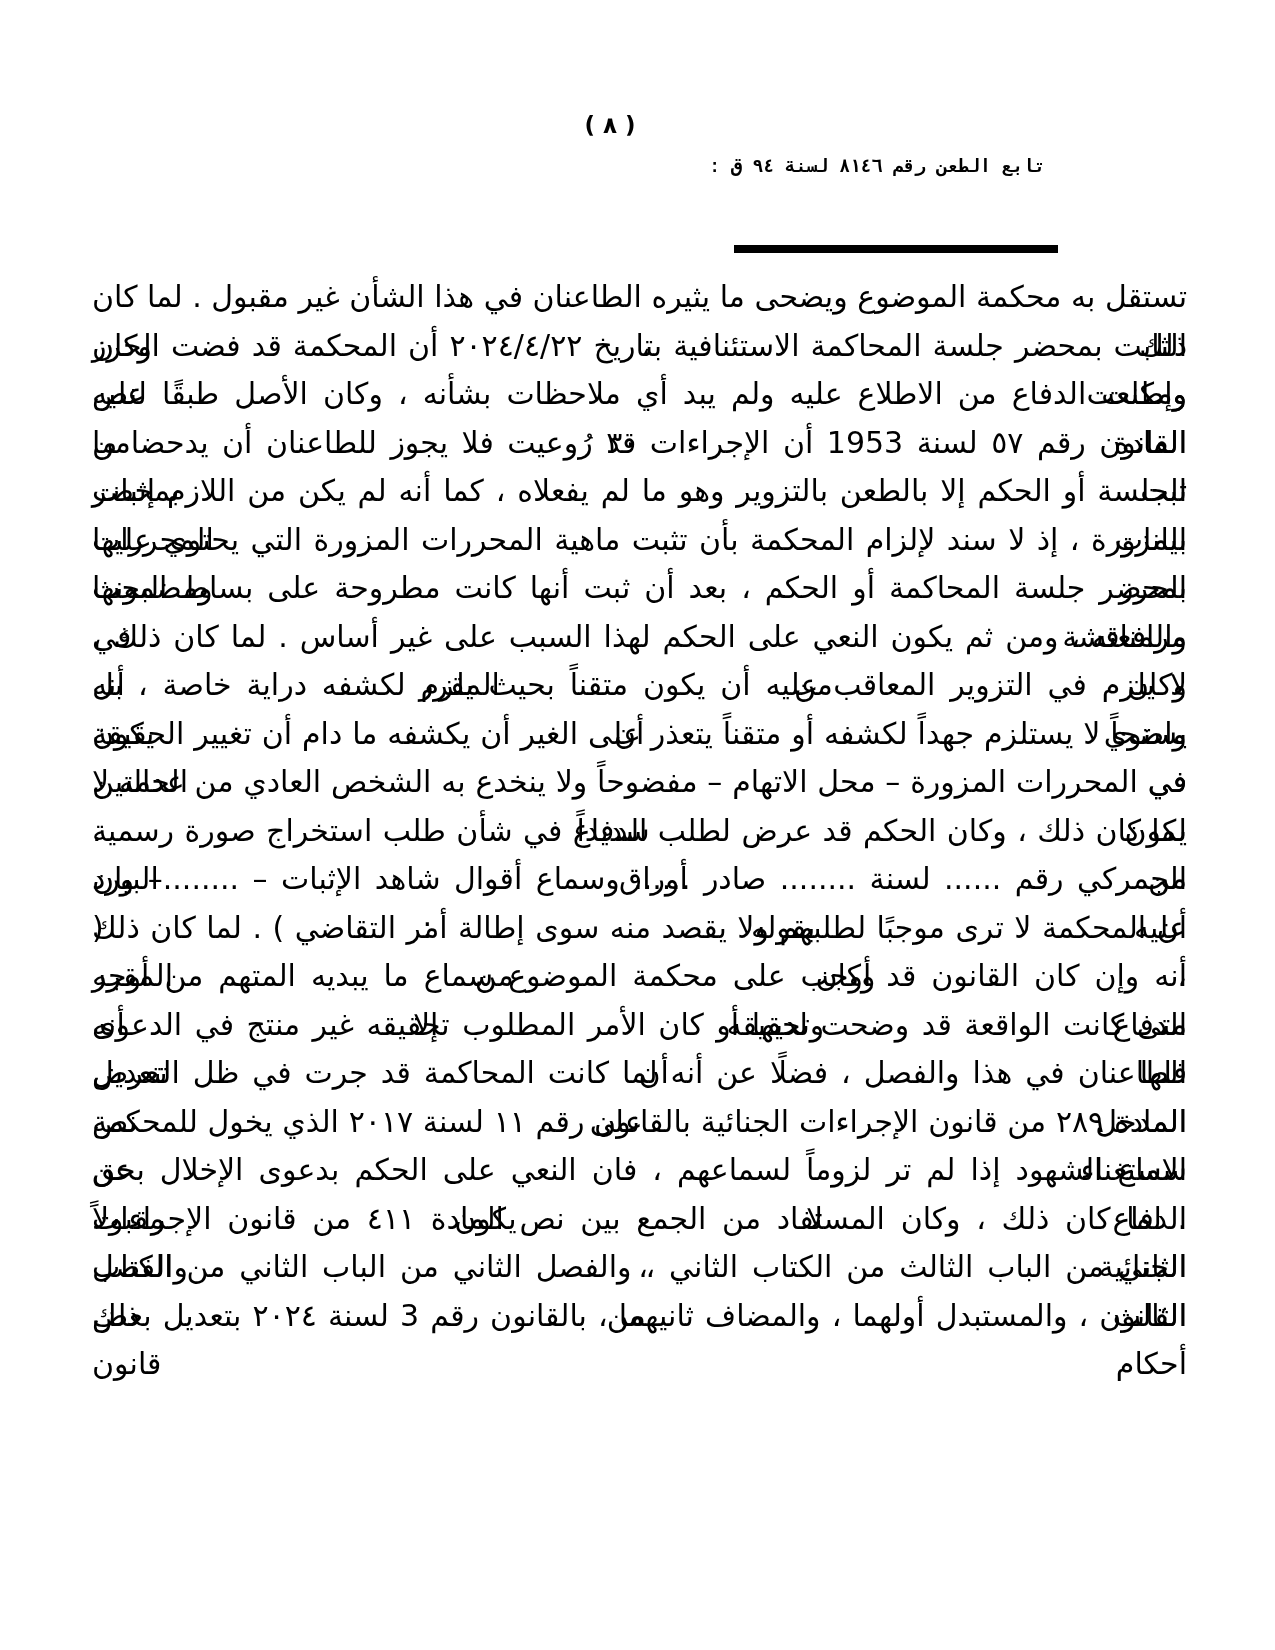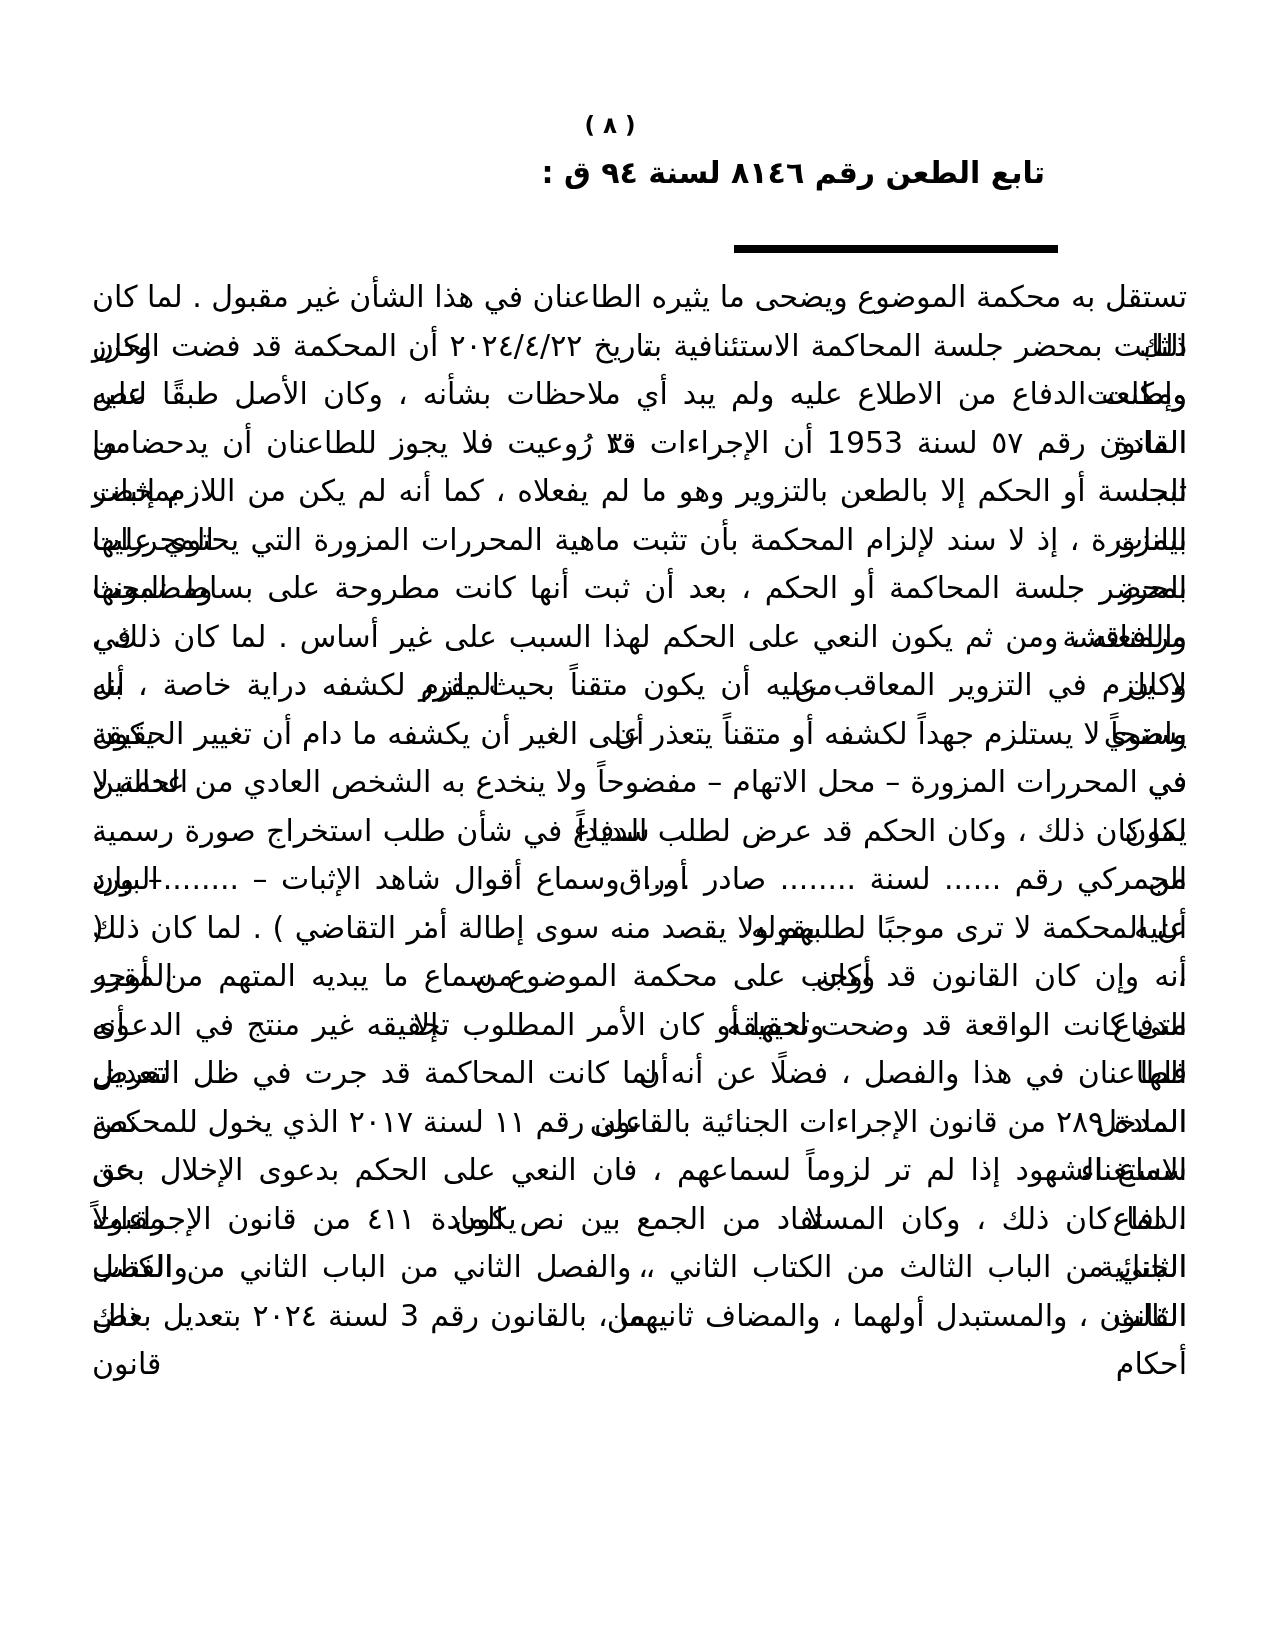--- a/index.html
+++ b/index.html
@@ -25,23 +25,24 @@
     direction: rtl;
     font-size: 23px;
     font-weight: 700;
     letter-spacing: 2px;
   }
   .case-header {
     position: absolute;
     top: 155px;
     right: 230px;
     direction: rtl;
-    font-size: 30px;
+    font-size: 18px;
     font-weight: 700;
     white-space: nowrap;
+    font-family: Liberation Mono, monospace;
   }
   .header-rule {
     position: absolute;
     top: 245px;
     right: 217px;
     width: 324px;
     height: 8px;
     background: #000000;
   }
   .body-text {

